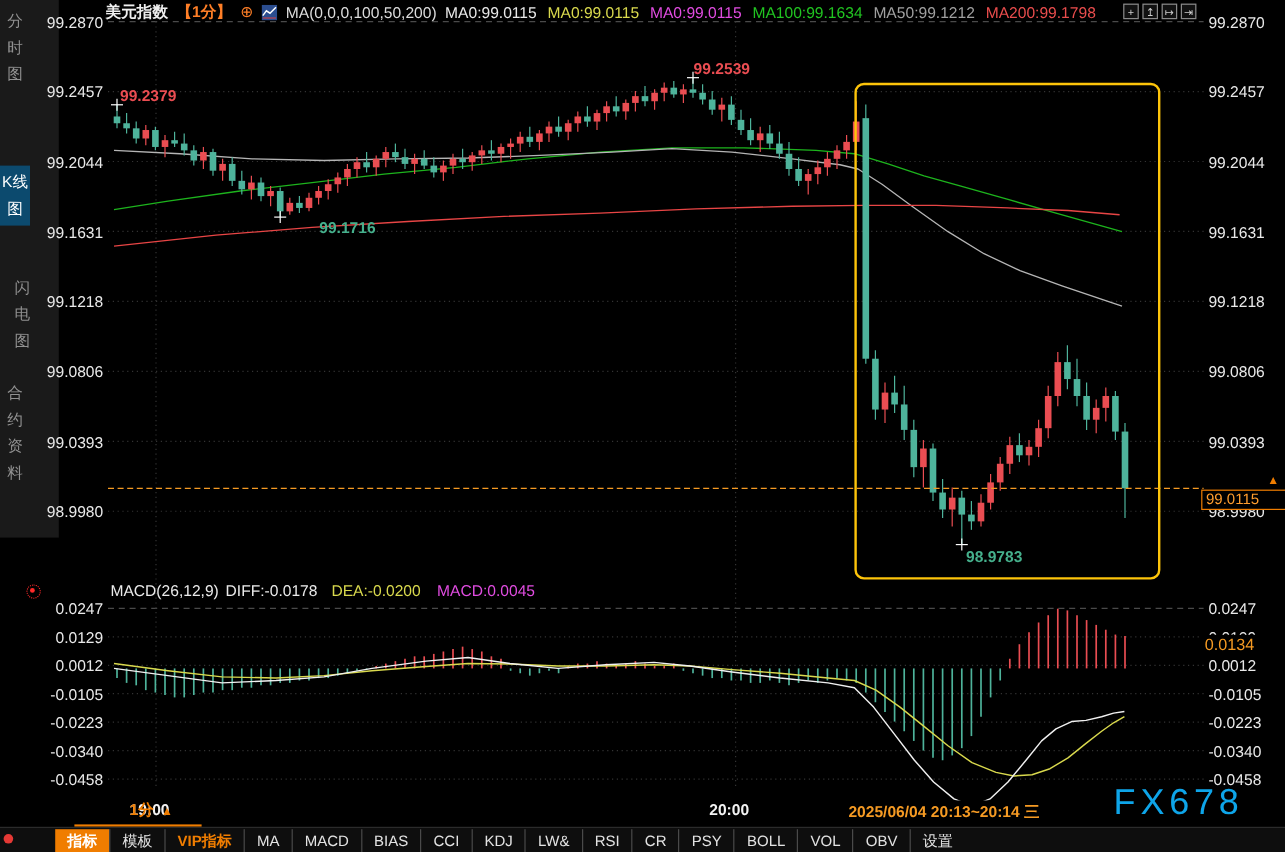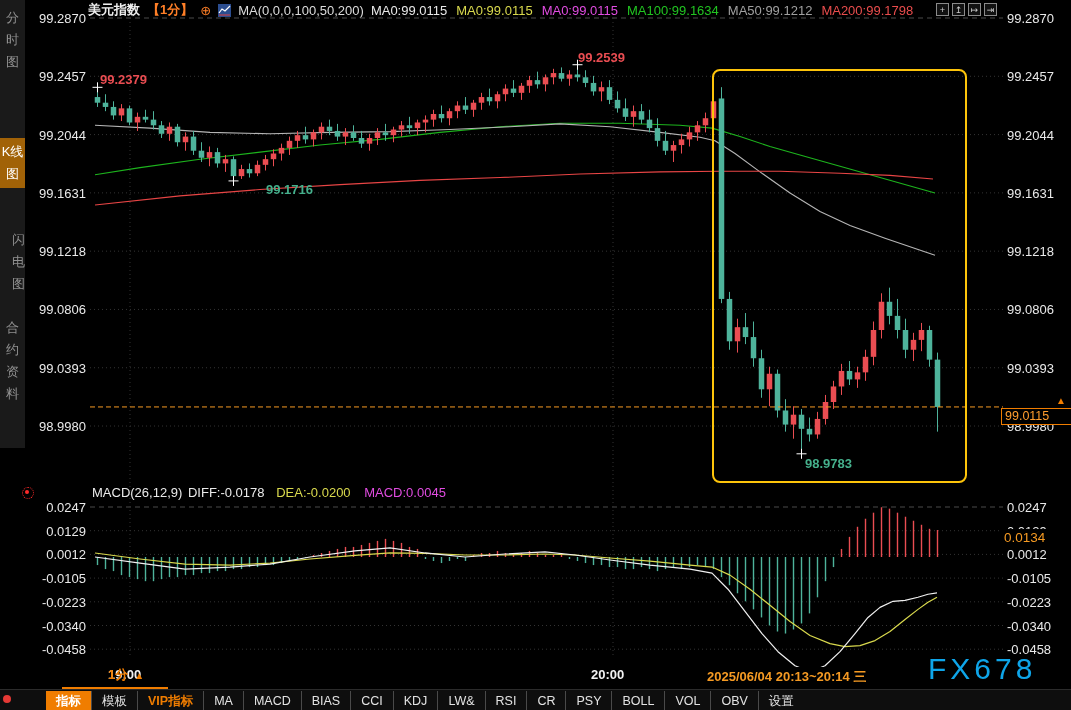--- a/index.html
+++ b/index.html
@@ -1,21 +1,21 @@
 <!DOCTYPE html>
 <html><head>
 <meta charset="utf-8">
 <style>
   html,body{margin:0;padding:0;background:#000;}
   body{font-family:"Liberation Sans","DejaVu Sans",sans-serif;}
   #app{position:relative;width:1071px;height:710px;background:#000;overflow:hidden;color:#e6e6e6;}
-  #sidebar{position:absolute;left:0;top:0;width:25px;height:448px;background:#1a1a1a;}
+  #sidebar{position:absolute;left:0;top:0;width:49px;height:448px;background:#1a1a1a;}
   .side-tab{position:absolute;left:0;width:25px;text-align:center;font-size:13px;line-height:22px;
             color:#919191;word-break:break-all;padding:3px 0;cursor:pointer;}
-  .side-tab.active{background:#a16207;color:#fff;}
+  .side-tab.active{background:#0c4a6e;color:#fff;}
   #topbar{position:absolute;left:88px;top:2px;height:16px;font-size:13px;white-space:nowrap;display:flex;align-items:center;gap:7px;}
   .t-sym{color:#efefef;font-weight:700;}
   .t-period{color:#ff7f27;font-weight:700;}
   .t-plus{color:#ff7f27;font-size:13px;}
   .t-ma{color:#dcdcdc;}
   #ma-values span{margin-right:9px;}
   #win-icons{position:absolute;left:936px;top:3px;display:flex;gap:3px;}
   .win-ic{width:13px;height:13px;border:1px solid #8a8a8a;color:#cfcfcf;font-size:9px;line-height:12px;
           text-align:center;box-sizing:border-box;background:#111;}
   svg#chart{position:absolute;left:0;top:0;}

